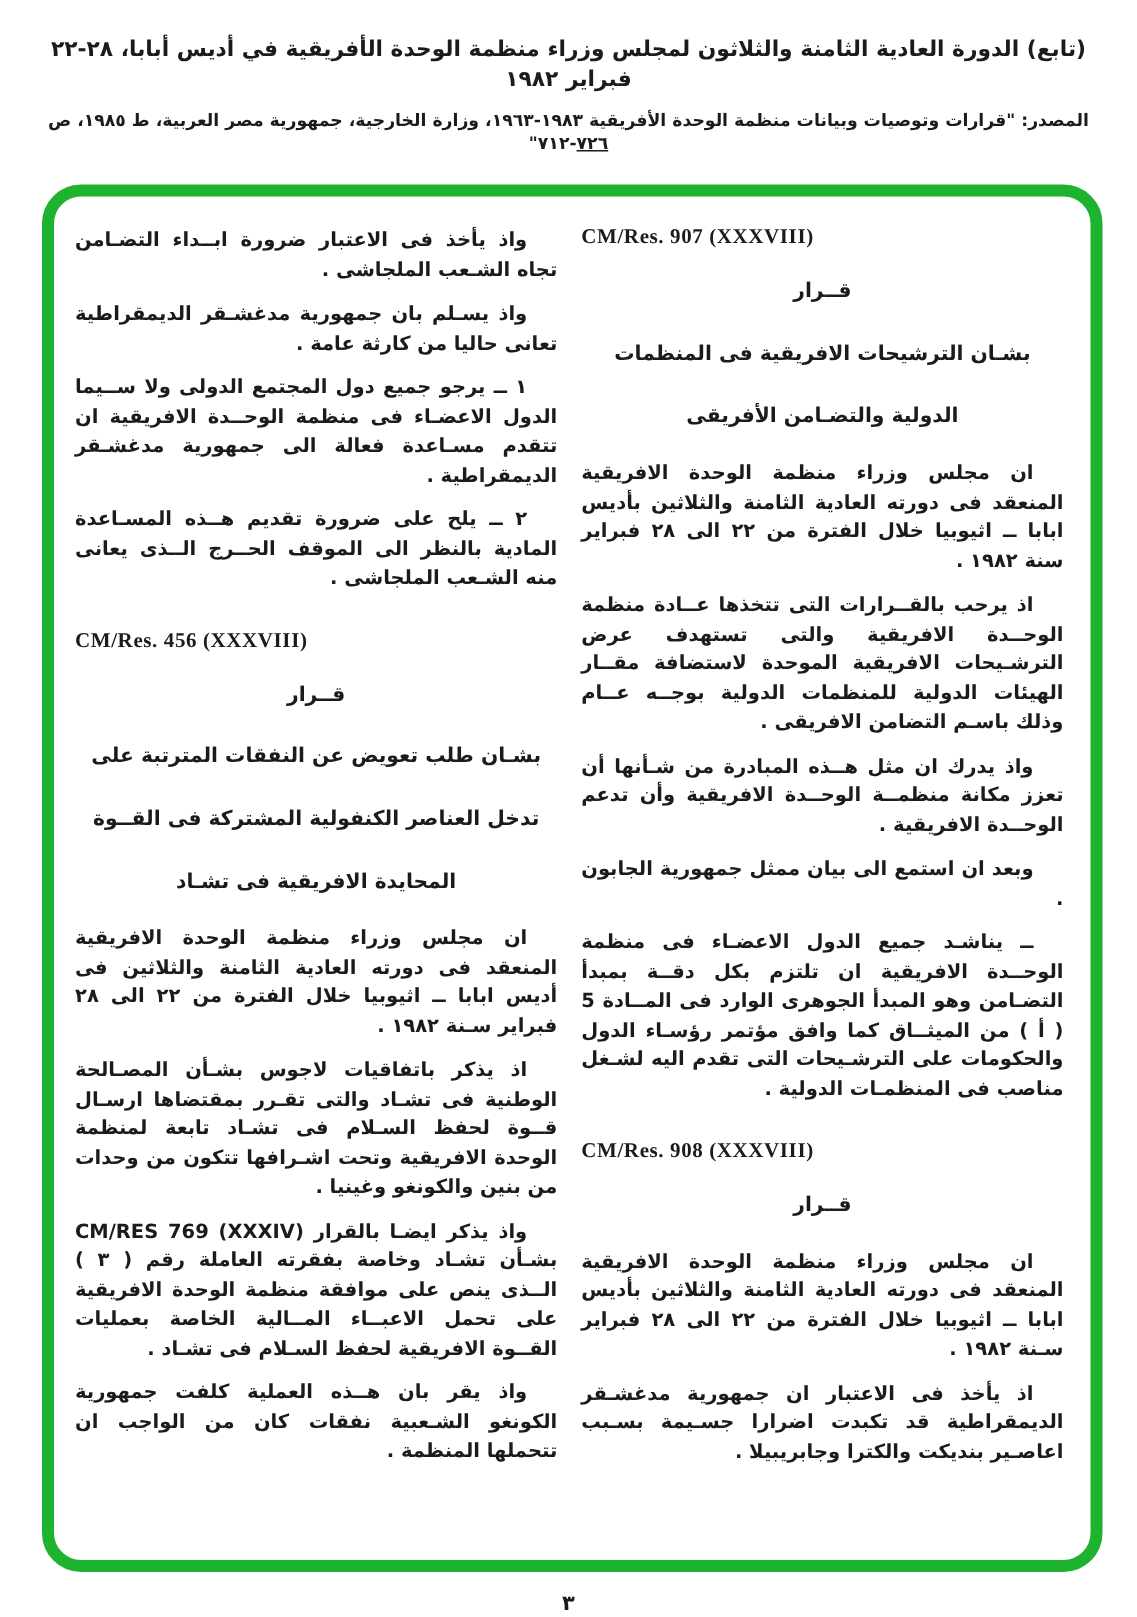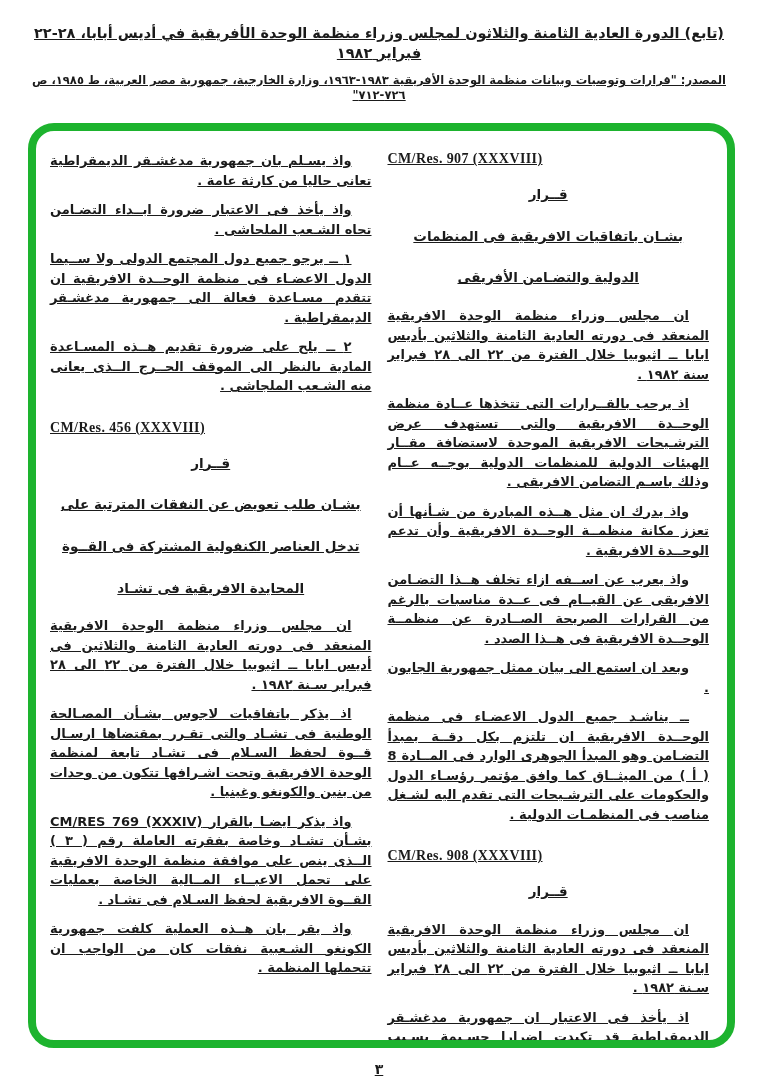--- a/index.html
+++ b/index.html
@@ -7,21 +7,20 @@
     width: 758px; height: 1078px;
     background: #ffffff;
     overflow: hidden;
     font-family: "DejaVu Sans", sans-serif;
     color: #1b1b1b;
   }
   .page {
     position: relative;
     width: 758px; height: 782px;
     box-sizing: border-box;
-    text-decoration: underline;
   }
   .doc-header {
     direction: rtl;
     text-align: center;
     padding-top: 24px;
   }
   .doc-header .h1 {
     font-size: 14.5px;
     font-weight: bold;
     letter-spacing: 0.2px;
@@ -94,36 +93,35 @@
 
   <header class="doc-header">
     <div class="h1">(تابع) الدورة العادية الثامنة والثلاثون لمجلس وزراء منظمة الوحدة الأفريقية في أديس أبابا، ‭٢٢-٢٨‬ فبراير ١٩٨٢</div>
     <div class="h2"><span>المصدر: "قرارات وتوصيات وبيانات منظمة الوحدة الأفريقية ‭١٩٦٣-١٩٨٣‬، وزارة الخارجية، جمهورية مصر العربية، ط ١٩٨٥، ص ‭٧١٢-</span><span class="ul">٧٢٦</span><span>‬"</span></div>
   </header>
 
   <main class="green-box" style="border-color: rgb(29, 179, 46);">
     <section class="col">
         <div class="code">CM/Res. 907 (XXXVIII)</div>
         <div class="heading">قــرار</div>
-        <div class="heading">بشـان باتفاقيات الافريقية فى المنظمات</div>
+        <div class="heading">بشـان الترشيحات الافريقية فى المنظمات</div>
         <div class="heading">الدولية والتضـامن الأفريقى</div>
         <p class="para">ان مجلس وزراء منظمة الوحدة الافريقية المنعقد فى دورته العادية الثامنة والثلاثين بأديس ابابا ــ اثيوبيا خلال الفترة من ٢٢ الى ٢٨ فبراير سنة ١٩٨٢ .</p>
         <p class="para">اذ يرحب بالقــرارات التى تتخذها عــادة منظمة الوحــدة الافريقية والتى تستهدف عرض الترشـيحات الافريقية الموحدة لاستضافة مقــار الهيئات الدولية للمنظمات الدولية بوجــه عــام وذلك باسـم التضامن الافريقى .</p>
         <p class="para">واذ يدرك ان مثل هــذه المبادرة من شـأنها أن تعزز مكانة منظمــة الوحــدة الافريقية وأن تدعم الوحــدة الافريقية .</p>
-        <p class="para">واذ يعرب عن اســفه ازاء تخلف هــذا التضـامن الافريقى عن القيــام فى عــدة مناسبات بالرغم من القرارات الصريحة الصــادرة عن منظمــة الوحــدة الافريقية فى هــذا الصدد .</p>
         <p class="para">وبعد ان استمع الى بيان ممثل جمهورية الجابون .</p>
-        <p class="para">ــ يناشـد جميع الدول الاعضـاء فى منظمة الوحــدة الافريقية ان تلتزم بكل دقــة بمبدأ التضـامن وهو المبدأ الجوهرى الوارد فى المــادة 8 ( أ ) من الميثــاق كما وافق مؤتمر رؤسـاء الدول والحكومات على الترشـيحات التى تقدم اليه لشـغل مناصب فى المنظمـات الدولية .</p>
+        <p class="para">ــ يناشـد جميع الدول الاعضـاء فى منظمة الوحــدة الافريقية ان تلتزم بكل دقــة بمبدأ التضـامن وهو المبدأ الجوهرى الوارد فى المــادة 5 ( أ ) من الميثــاق كما وافق مؤتمر رؤسـاء الدول والحكومات على الترشـيحات التى تقدم اليه لشـغل مناصب فى المنظمـات الدولية .</p>
         <div class="code">CM/Res. 908 (XXXVIII)</div>
         <div class="heading">قــرار</div>
         <p class="para">ان مجلس وزراء منظمة الوحدة الافريقية المنعقد فى دورته العادية الثامنة والثلاثين بأديس ابابا ــ اثيوبيا خلال الفترة من ٢٢ الى ٢٨ فبراير سـنة ١٩٨٢ .</p>
         <p class="para">اذ يأخذ فى الاعتبار ان جمهورية مدغشـقر الديمقراطية قد تكبدت اضرارا جسـيمة بسـبب اعاصـير بنديكت والكترا وجابريبيلا .</p>
       </section>
     <section class="col">
+        <p class="para">واذ يأخذ فى الاعتبار ضرورة ابــداء التضـامن تجاه الشـعب الملجاشى .</p>
         <p class="para">واذ يسـلم بان جمهورية مدغشـقر الديمقراطية تعانى حاليا من كارثة عامة .</p>
-        <p class="para">واذ يأخذ فى الاعتبار ضرورة ابــداء التضـامن تجاه الشـعب الملجاشى .</p>
         <p class="para">١ ــ يرجو جميع دول المجتمع الدولى ولا ســيما الدول الاعضـاء فى منظمة الوحــدة الافريقية ان تتقدم مسـاعدة فعالة الى جمهورية مدغشـقر الديمقراطية .</p>
         <p class="para">٢ ــ يلح على ضرورة تقديم هــذه المسـاعدة المادية بالنظر الى الموقف الحــرج الــذى يعانى منه الشـعب الملجاشى .</p>
         <div class="code">CM/Res. 456 (XXXVIII)</div>
         <div class="heading">قــرار</div>
         <div class="heading">بشـان طلب تعويض عن النفقات المترتبة على</div>
         <div class="heading">تدخل العناصر الكنفولية المشتركة فى القــوة</div>
         <div class="heading">المحايدة الافريقية فى تشـاد</div>
         <p class="para">ان مجلس وزراء منظمة الوحدة الافريقية المنعقد فى دورته العادية الثامنة والثلاثين فى أديس ابابا ــ اثيوبيا خلال الفترة من ٢٢ الى ٢٨ فبراير سـنة ١٩٨٢ .</p>
         <p class="para">اذ يذكر باتفاقيات لاجوس بشـأن المصـالحة الوطنية فى تشـاد والتى تقـرر بمقتضاها ارسـال قــوة لحفظ السـلام فى تشـاد تابعة لمنظمة الوحدة الافريقية وتحت اشـرافها تتكون من وحدات من بنين والكونغو وغينيا .</p>
         <p class="para">واذ يذكر ايضـا بالقرار CM/RES 769 (XXXIV) بشـأن تشـاد وخاصة بفقرته العاملة رقم ( ٣ ) الــذى ينص على موافقة منظمة الوحدة الافريقية على تحمل الاعبــاء المــالية الخاصة بعمليات القــوة الافريقية لحفظ السـلام فى تشـاد .</p>

